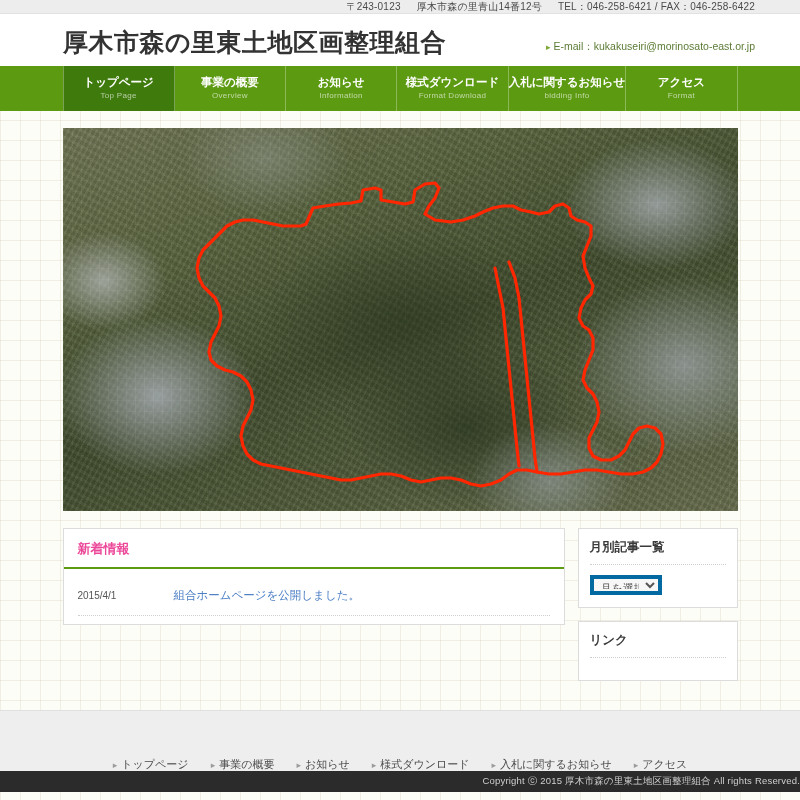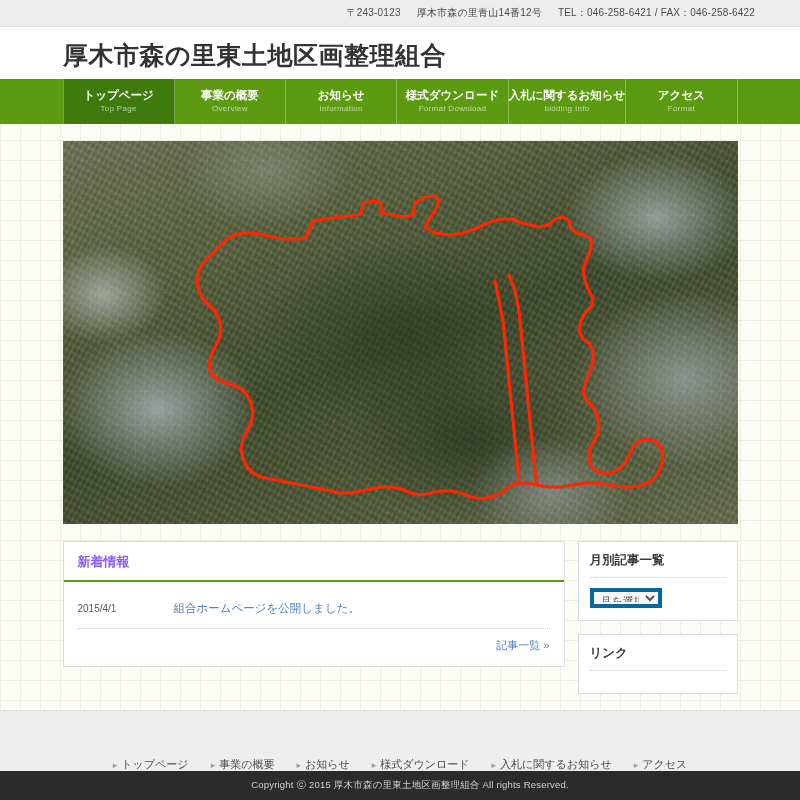--- a/index.html
+++ b/index.html
@@ -18,21 +18,21 @@
     background-color: #fdfdf8;
     background-image:
       linear-gradient(to right, rgba(198,190,150,0.22) 1px, transparent 1px),
       linear-gradient(to bottom, rgba(198,190,150,0.22) 1px, transparent 1px);
     background-size: 20px 20px;
     position: relative;
   }
 
   
   .topbar {
-    height: 27px;
+    height: 14px;
     background: #ededed;
     border-bottom: 1px solid #e2e2e2;
     display: flex;
     align-items: center;
     justify-content: flex-end;
     padding-right: 45px;
   }
   .topbar-text {
     font-size: 10px;
     color: #4a4a4a;
@@ -174,21 +174,21 @@
   }
 
   
   .news-head {
     padding: 11px 14px 9px;
     border-bottom: 2px solid #5c9a11;
   }
   .news-head-title {
     font-size: 13px;
     font-weight: bold;
-    color: #8b5cf6;
+    color: #ec4899;
   }
   .news-body { padding: 6px 14px 8px; }
   .news-row {
     display: flex;
     align-items: baseline;
     padding: 13px 0 12px;
     border-bottom: 1px dotted #cfcfcf;
   }
   .news-date {
     width: 96px;
@@ -269,25 +269,25 @@
     cursor: pointer;
     margin-top: 46px;
   }
   .footer-nav .dot { color: #9b9b9b; margin-right: 4px; font-size: 9px; }
 
   .copyright-bar {
     position: absolute;
     left: 0;
     right: 0;
     top: 771px;
-    height: 29px;
+    height: 21px;
     background: #2b2b2b;
     display: flex;
     align-items: center;
-    justify-content: center;
+    justify-content: flex-end;
     padding-left: 20px;
   }
   .copyright-text {
     font-size: 9.5px;
     color: #cfcfcf;
     letter-spacing: 0.2px;
     white-space: nowrap;
   }
 </style>
 </head>
@@ -298,20 +298,23 @@
     <span>〒243-0123</span>
     <span class="sep"></span>
     <span>厚木市森の里青山14番12号</span>
     <span class="sep"></span>
     <span>TEL：046-258-6421 / FAX：046-258-6422</span>
   </div>
 </div>
 
 <div class="header">
   <h1 class="site-title">厚木市森の里東土地区画整理組合</h1>
+  <div class="email-line">
+    <span class="bullet">▸</span><span>E-mail：kukakuseiri@morinosato-east.or.jp</span>
+  </div>
 </div>
 
 <nav class="gnav">
   <div class="gnav-inner">
     <a class="gnav-item active">
       <span class="gnav-ja">トップページ</span>
       <span class="gnav-en">Top Page</span>
     </a>
     <a class="gnav-item">
       <span class="gnav-ja">事業の概要</span>
@@ -350,23 +353,20 @@
   <div class="main-col">
     <section class="panel">
       <div class="news-head">
         <span class="news-head-title">新着情報</span>
       </div>
       <div class="news-body">
         <div class="news-row">
           <span class="news-date">2015/4/1</span>
           <a class="news-link">組合ホームページを公開しました。</a>
         </div>
-        <div class="news-more">
-          <a>記事一覧 »</a>
-        </div>
       </div>
     </section>
   </div>
 
   <aside class="side-col">
 
     <section class="panel side-panel">
       <div class="side-title">月別記事一覧</div>
       <select class="month-select">
         <option>月を選択</option>

